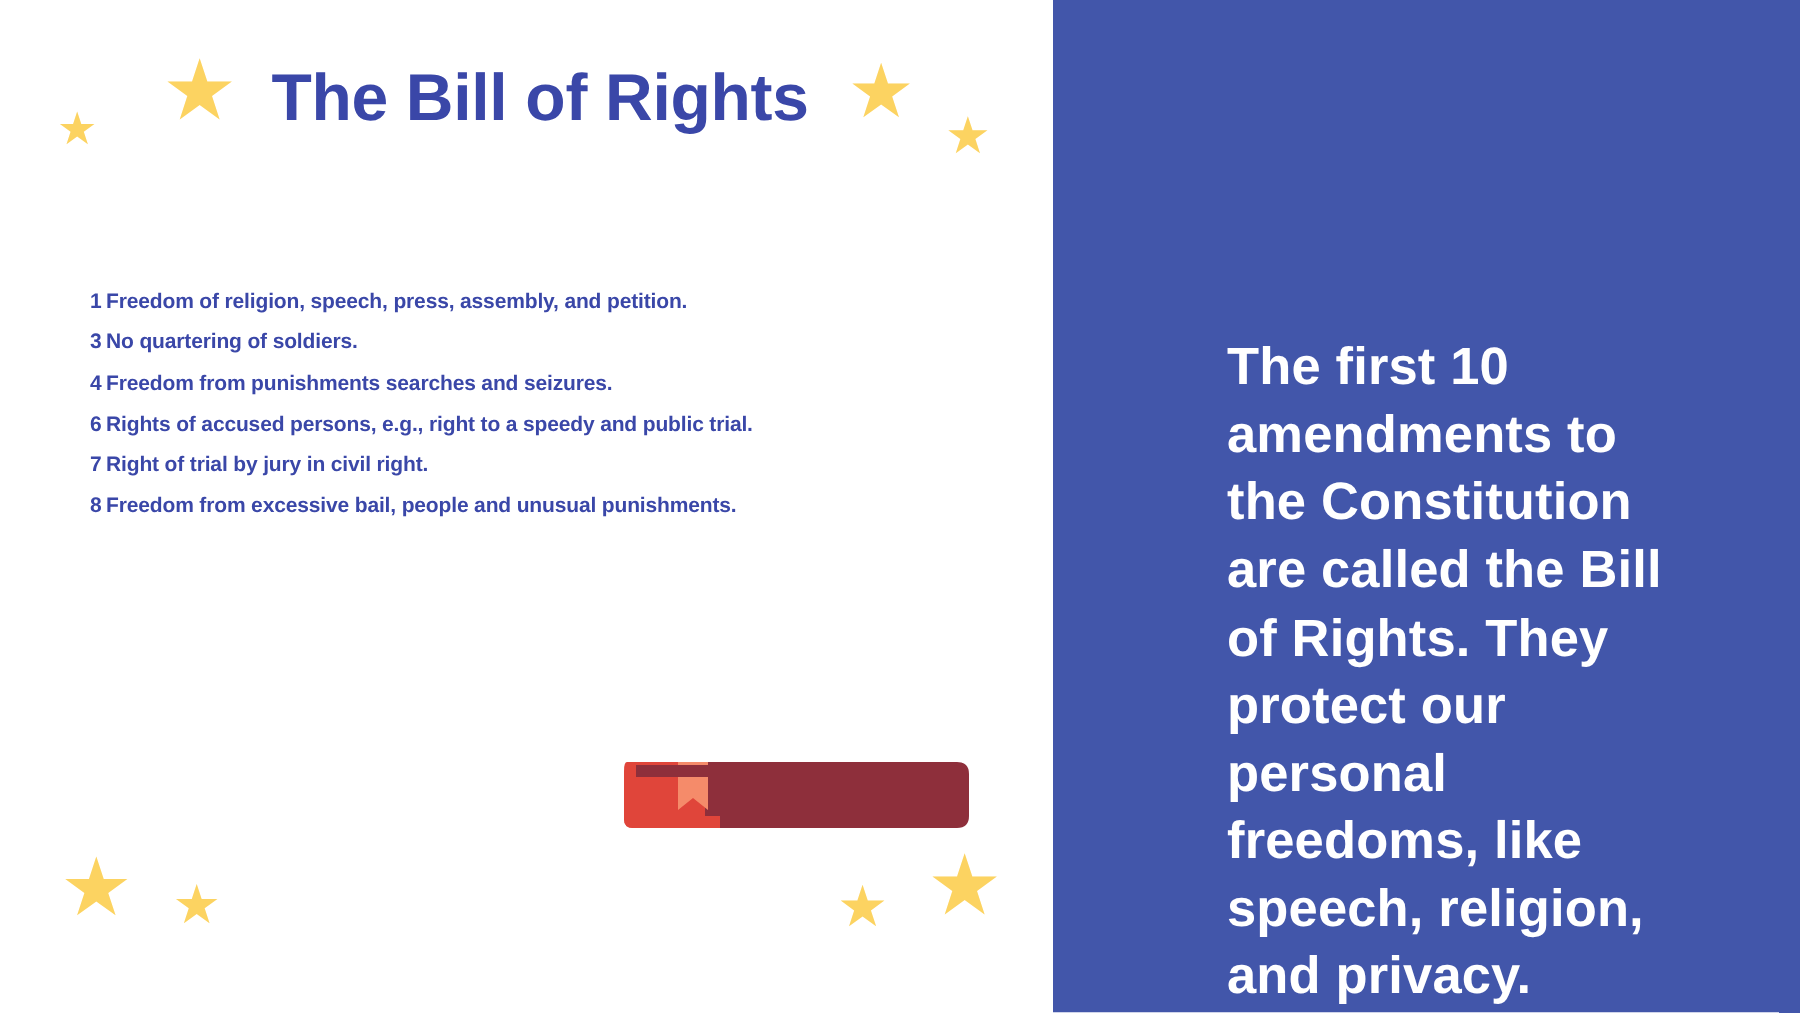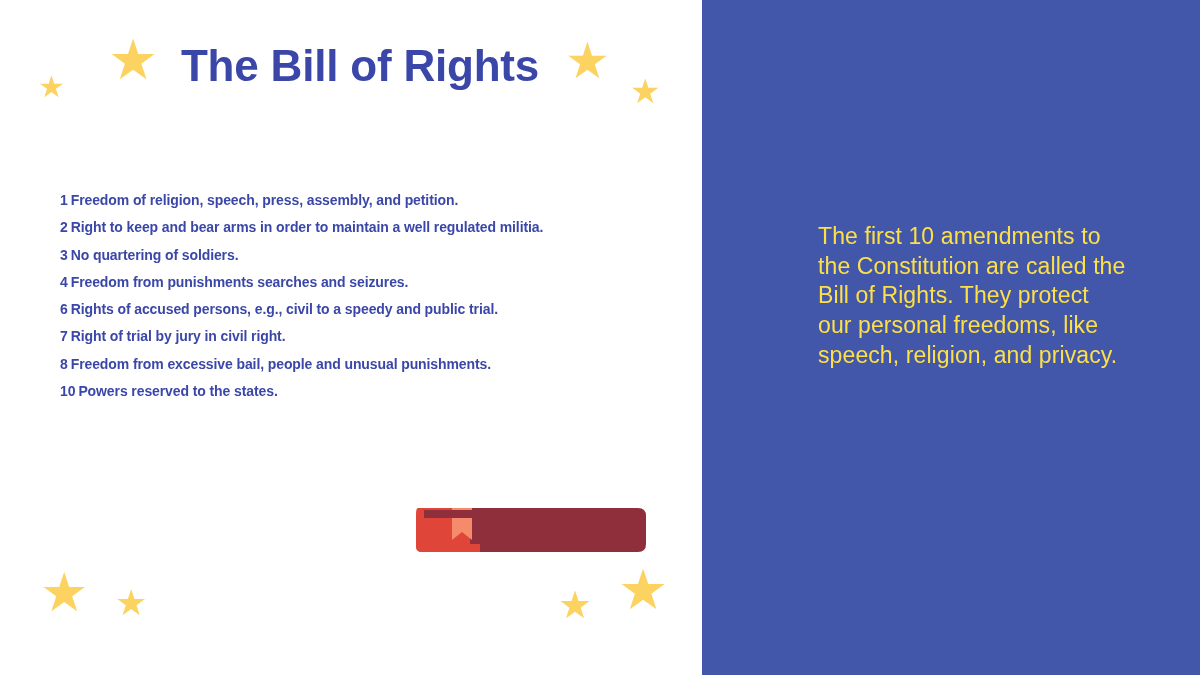--- a/index.html
+++ b/index.html
@@ -27,24 +27,24 @@
     left: 702px;
     width: 498px;
     height: 675px;
     background: #4256aa;
   }
   .side-text {
     position: absolute;
     left: 116px;
     top: 222px;
     width: 310px;
-    color: #fde047;
-    font-size: 23px;
+    color: #ffffff;
+    font-size: 35px;
     line-height: 1.29;
-    font-weight: 400;
+    font-weight: 700;
     letter-spacing: 0.1px;
   }
   
   .title {
     position: absolute;
     left: 120px;
     top: 38px;
     width: 480px;
     text-align: center;
     color: #3a47a8;
@@ -102,39 +102,33 @@
   <span class="star" style="left:558px; top:586px; font-size:38px;">★</span>
   <span class="star" style="left:618px; top:562px; font-size:56px;">★</span>
 
   <div class="title">The Bill of Rights</div>
 
   <div class="list">
     <div class="item">
       <span class="num">1</span><span>Freedom of religion, speech, press, assembly, and petition.</span>
     </div>
     <div class="item">
-      <span class="num">2</span><span>Right to keep and bear arms in order to maintain a well regulated militia.</span>
-    </div>
-    <div class="item">
       <span class="num">3</span><span>No quartering of soldiers.</span>
     </div>
     <div class="item">
       <span class="num">4</span><span>Freedom from punishments searches and seizures.</span>
     </div>
     <div class="item">
-      <span class="num">6</span><span>Rights of accused persons, e.g., civil to a speedy and public trial.</span>
+      <span class="num">6</span><span>Rights of accused persons, e.g., right to a speedy and public trial.</span>
     </div>
     <div class="item">
       <span class="num">7</span><span>Right of trial by jury in civil right.</span>
     </div>
     <div class="item">
       <span class="num">8</span><span>Freedom from excessive bail, people and unusual punishments.</span>
-    </div>
-    <div class="item">
-      <span class="num">10</span><span>Powers reserved to the states.</span>
     </div>
   </div>
 
   <div class="book">
     <svg viewBox="0 0 240 60" width="240" height="60" xmlns="http://www.w3.org/2000/svg">
 
       <path d="M8 8 L228 8 Q236 8 236 16 L236 44 Q236 52 228 52 L14 52 L14 14 Z" fill="#8e2f3b"></path>
 
       <path d="M8 8 L60 8 L60 52 L12 52 Q6 52 6 46 L6 14 Q6 8 8 8 Z" fill="#e0453a"></path>
 

